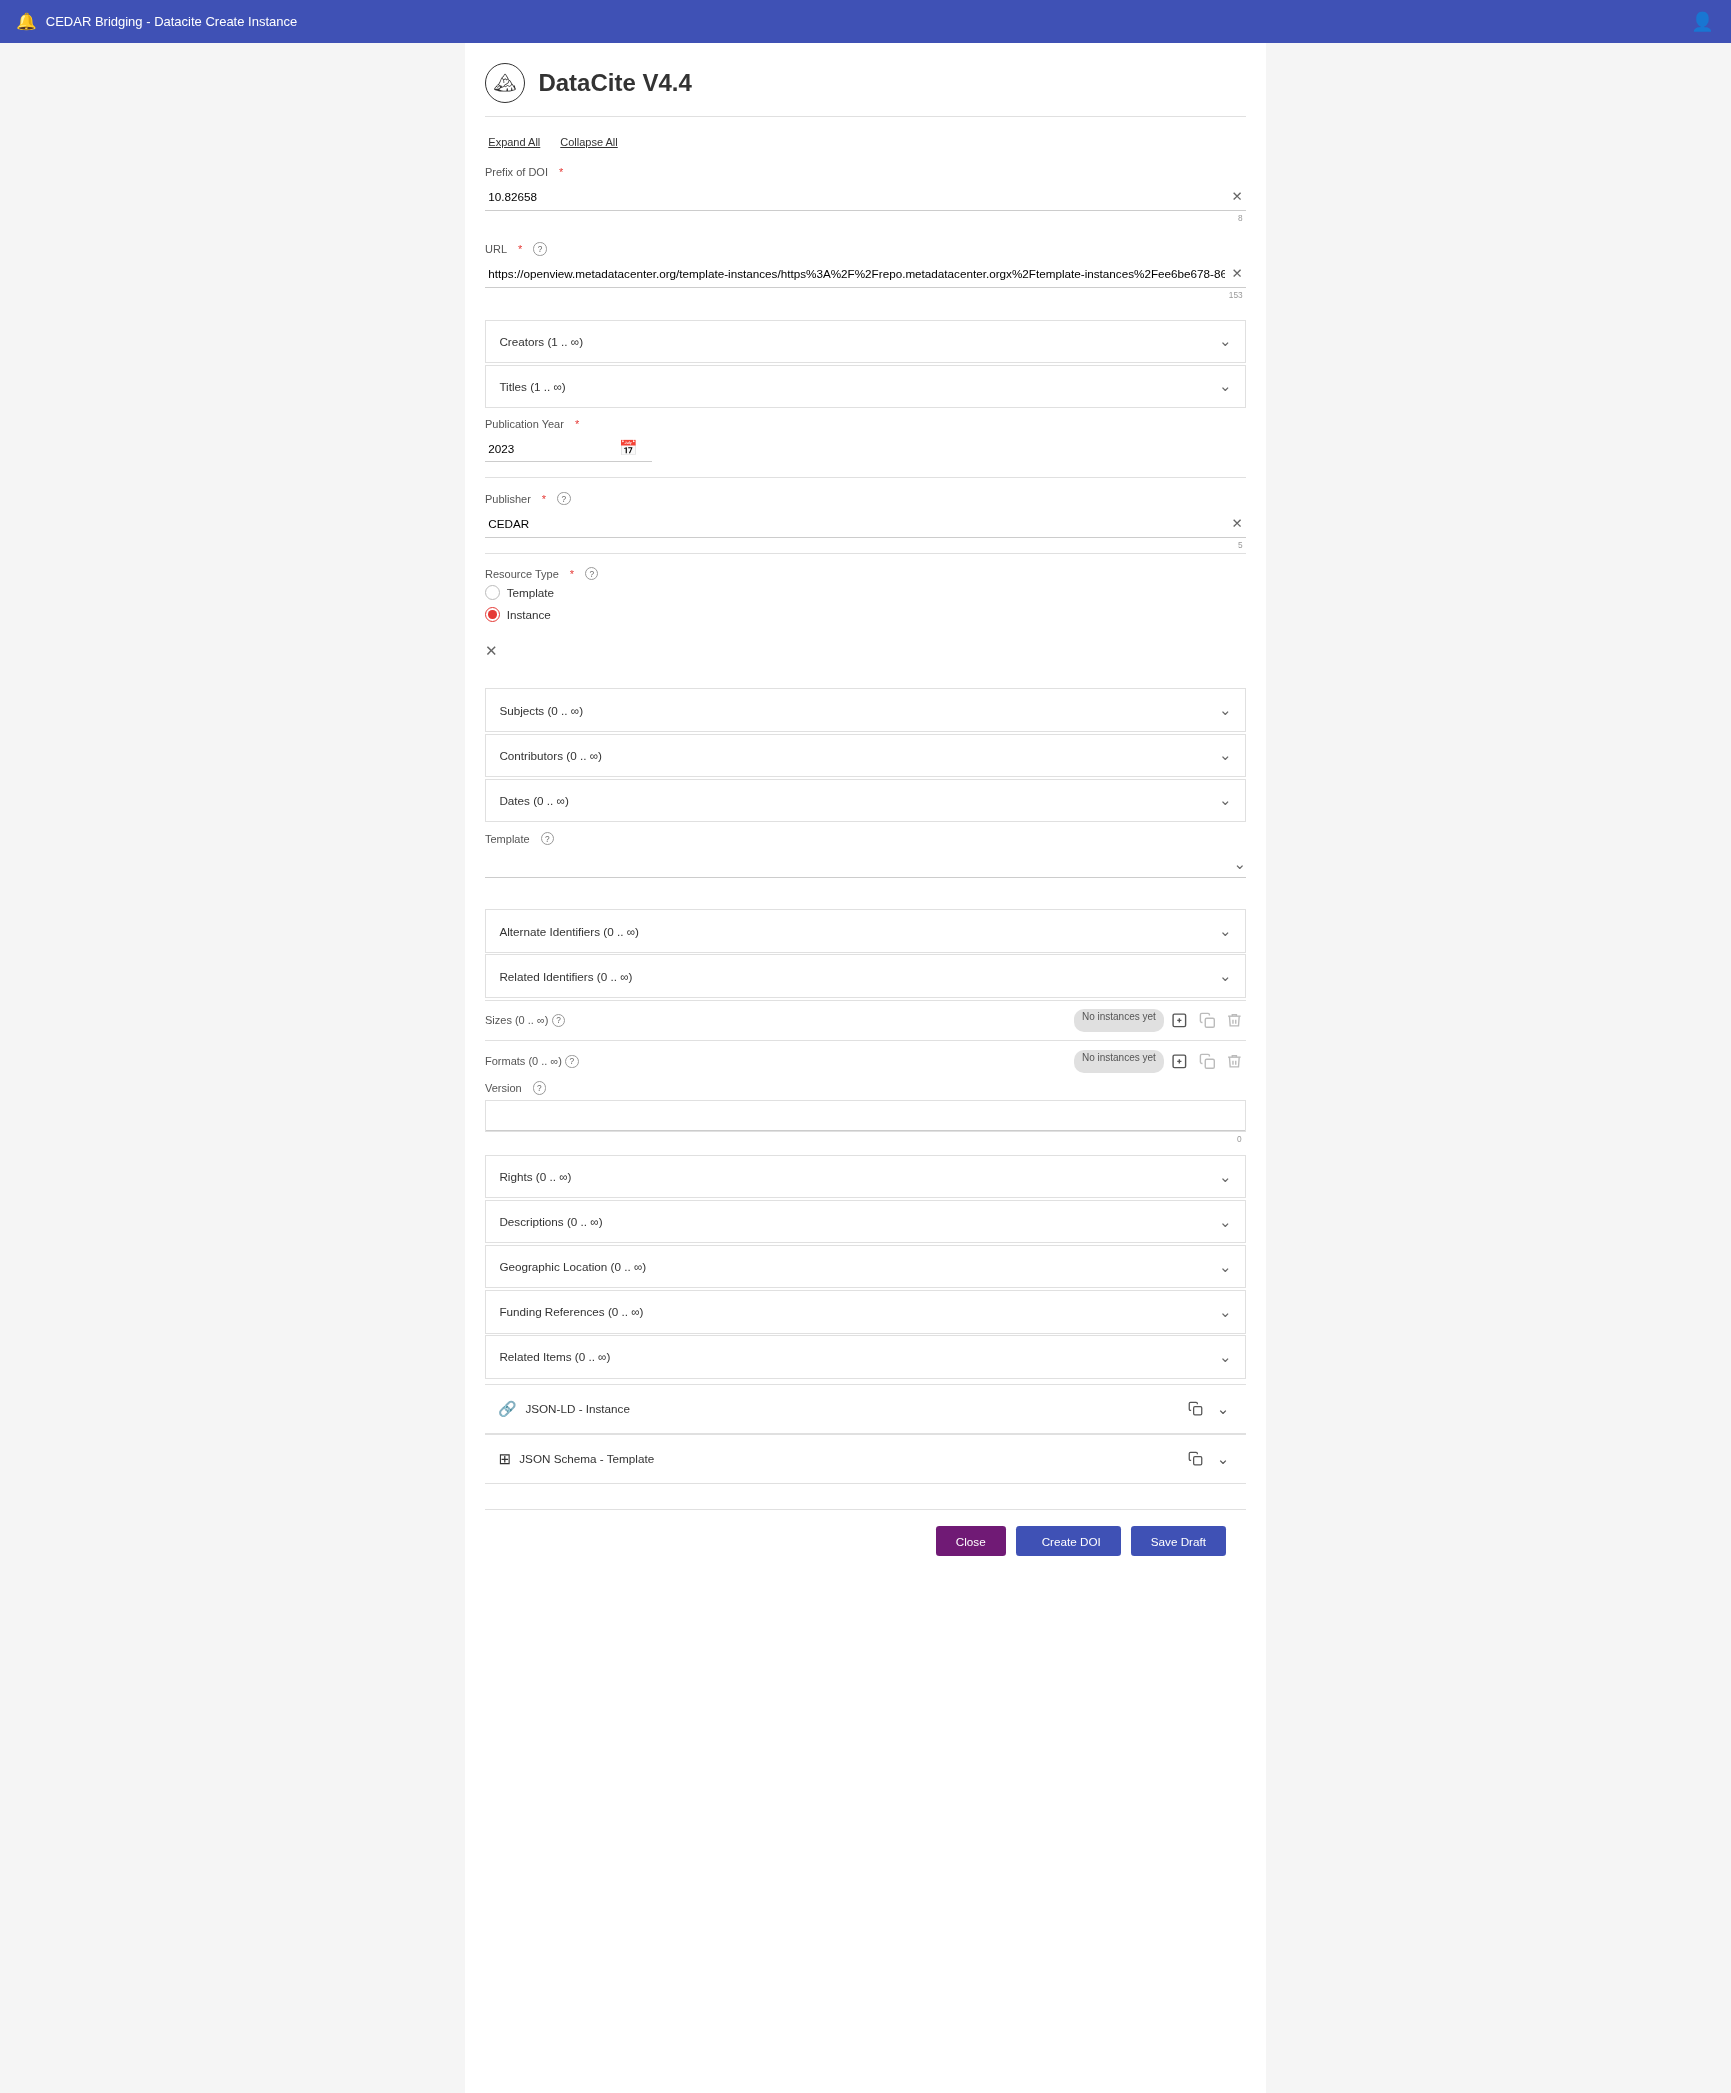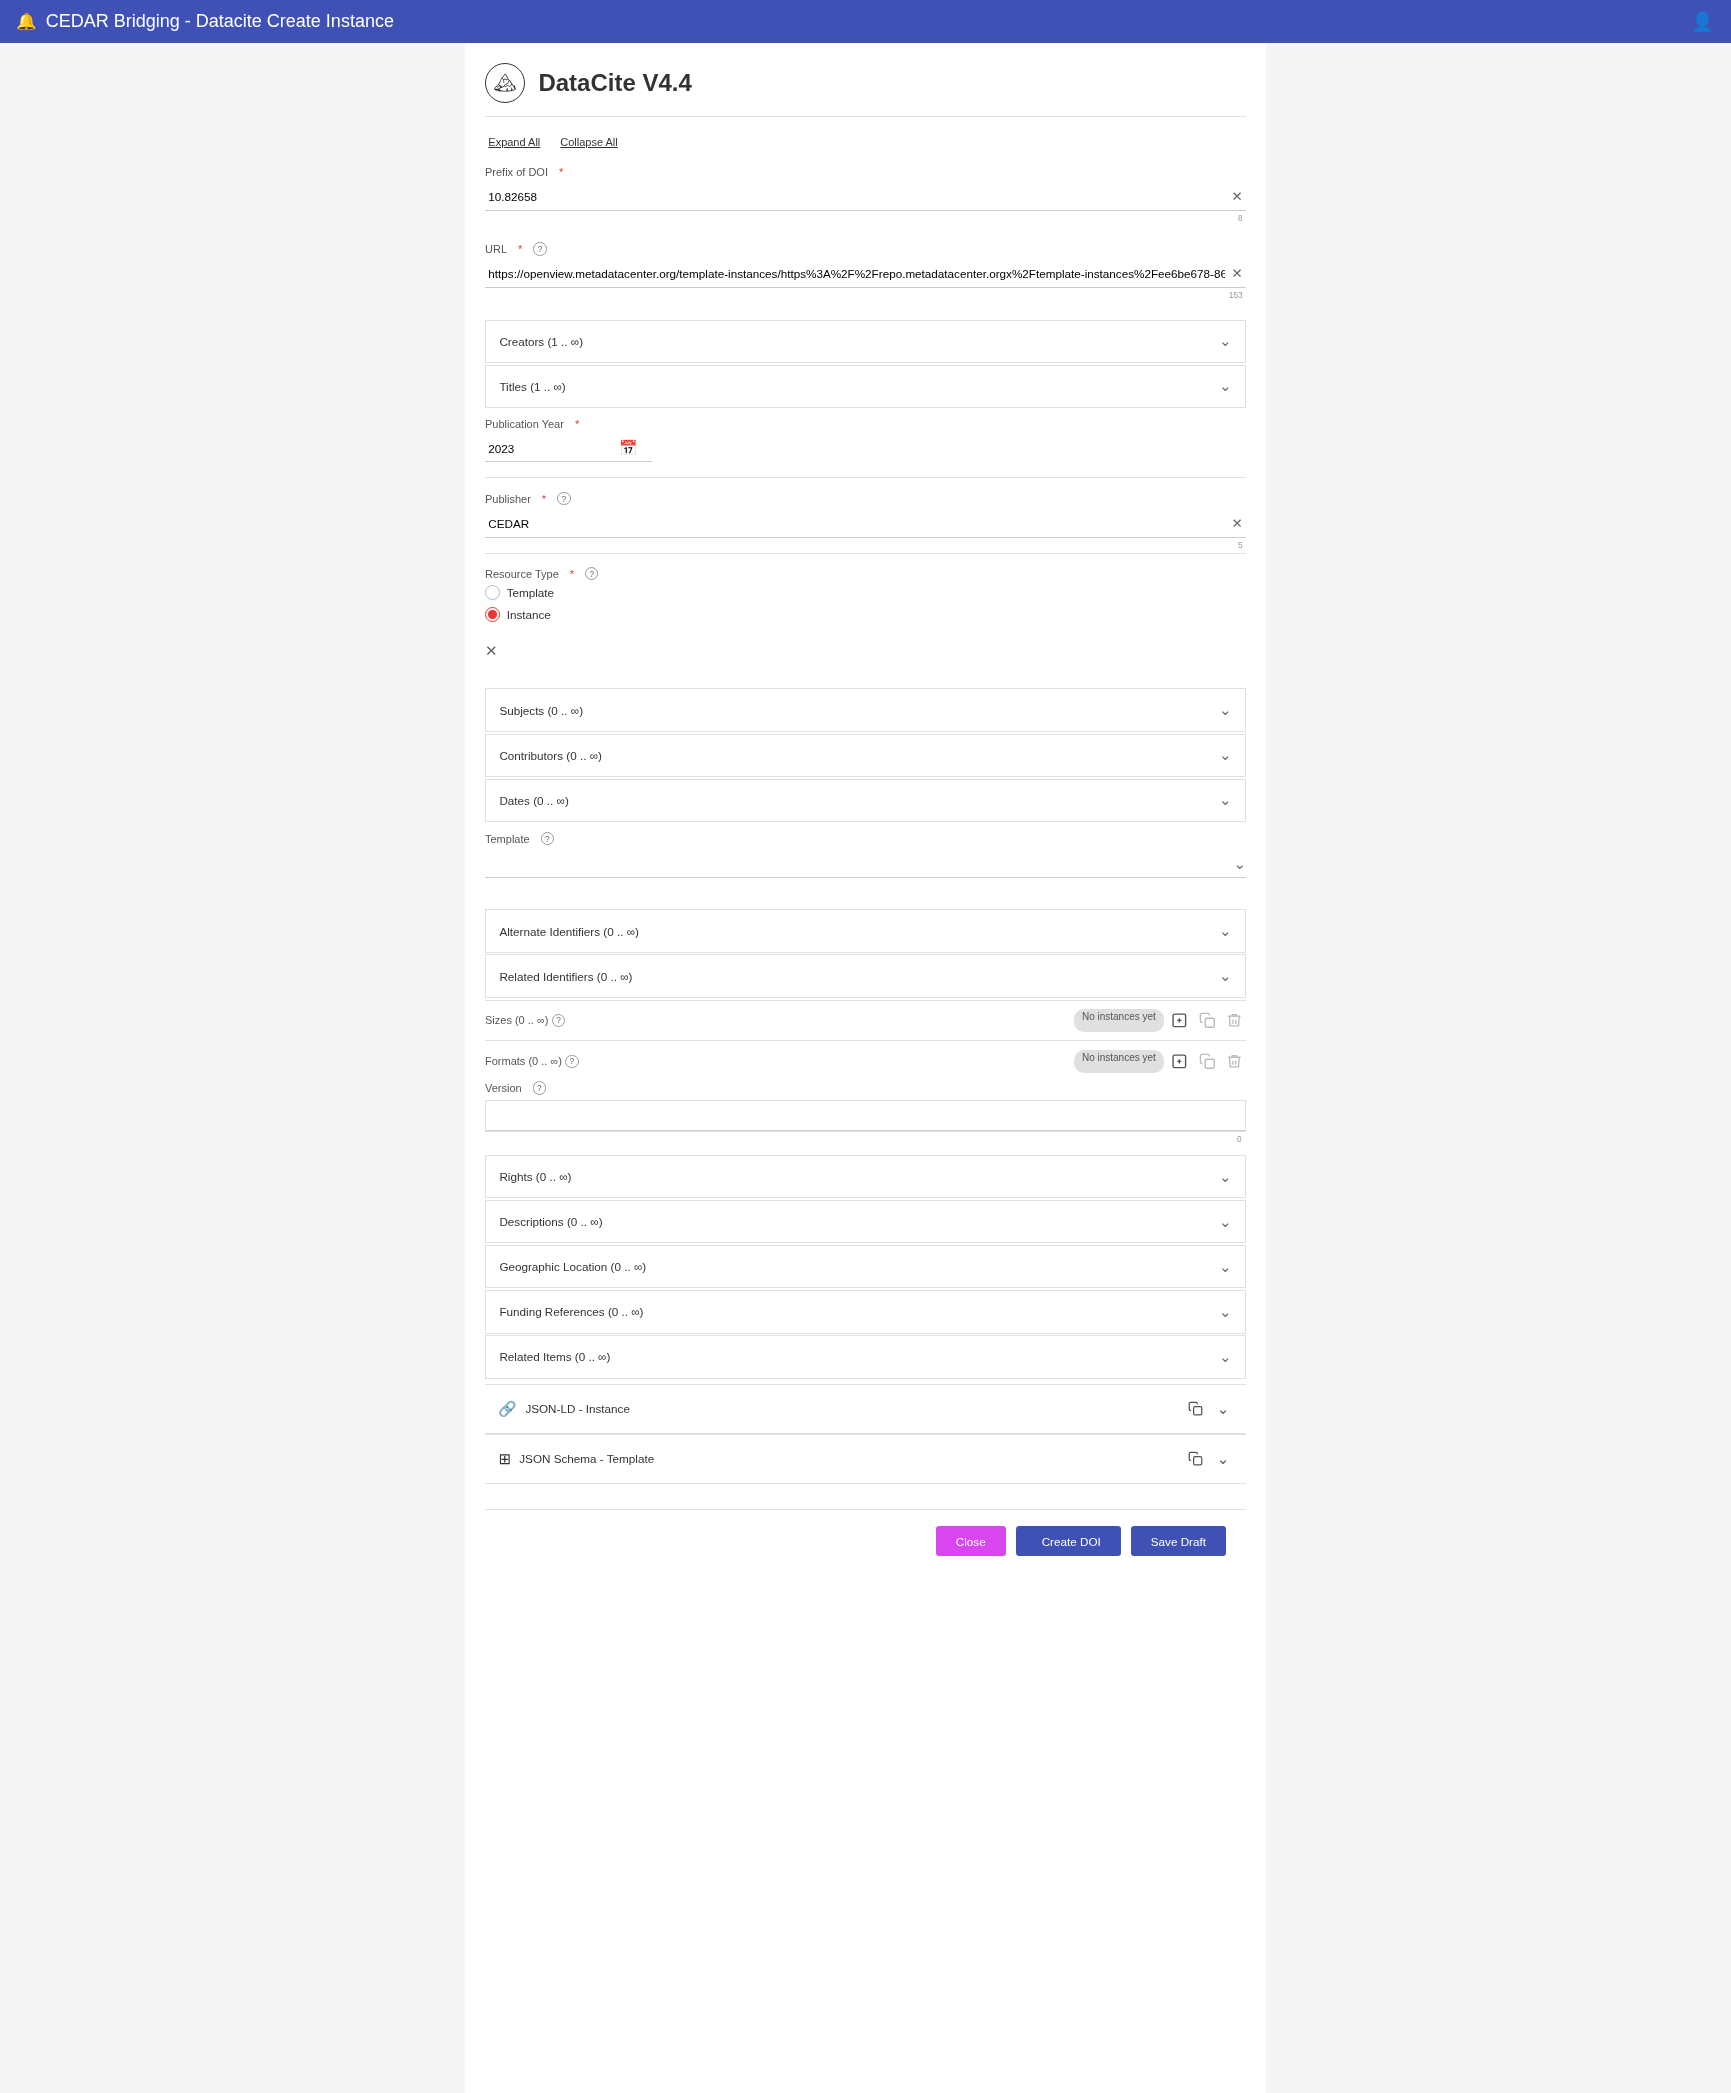--- a/index.html
+++ b/index.html
@@ -10,21 +10,21 @@
       background: #3f51b5;
       color: white;
       display: flex;
       align-items: center;
       justify-content: space-between;
       padding: 0 16.7px;
       height: 43px;
     }
     .header-left { display: flex; align-items: center; gap: 8.3px; }
     .header-bell { font-size: 16.7px; color: white; }
-    .header-title { font-size: 18px; font-weight: 500; }
+    .header-title { font-size: 13px; font-weight: 500; }
     .header-user { font-size: 18.4px; color: white; cursor: pointer; }
 
     
     .main-content {
       background: white;
       margin: 0 auto;
       max-width: 801px;
       padding: 20px;
       min-height: calc(100vh - 43px);
     }
@@ -252,21 +252,21 @@
       margin-top: 25px;
     }
     .btn {
       padding: 8.3px 20px;
       border: none;
       border-radius: 3.3px;
       font-size: 11.7px;
       cursor: pointer;
       font-weight: 500;
     }
-    .btn-close { background: #d946ef; color: white; }
+    .btn-close { background: #701a75; color: white; }
     .btn-create { background: #3f51b5; color: white; padding-left: 26px; }
     .btn-save { background: #3f51b5; color: white; }
 
     .section-group {
       border: 0.8px solid #e0e0e0;
       margin-bottom: 1.7px;
     }
   </style>
 </head>
 <body>

